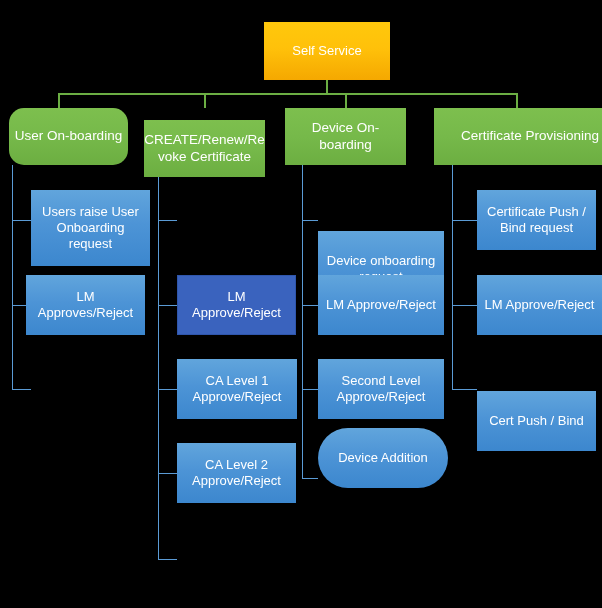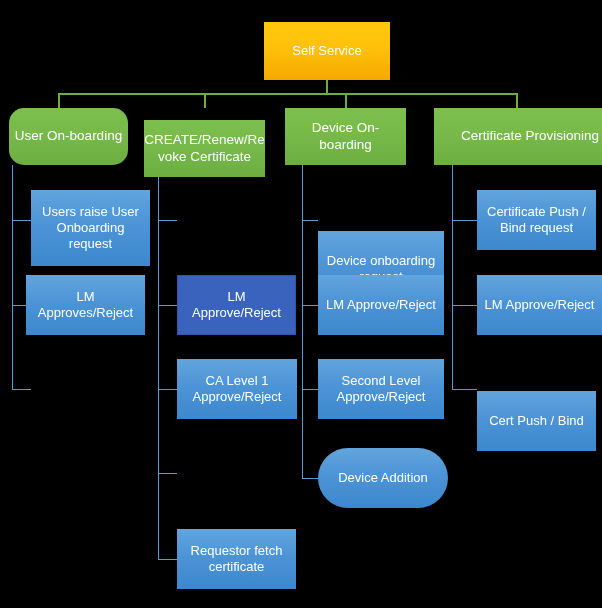--- a/index.html
+++ b/index.html
@@ -118,34 +118,34 @@
   <div class="node node-l2" style="left:26px; top:275px; width:119px; height:60px;">
     <span class="label">LM Approves/Reject</span>
   </div>
 
   <div class="node node-l2 highlight" style="left:177px; top:275px; width:119px; height:60px;">
     <span class="label">LM Approve/Reject</span>
   </div>
   <div class="node node-l2" style="left:177px; top:359px; width:120px; height:60px;">
     <span class="label">CA Level 1 Approve/Reject</span>
   </div>
-  <div class="node node-l2" style="left:177px; top:529px; width:119px; height:60px;">
-    <span class="label">Requestor fetch certificate</span>
+  <div class="node node-l2" style="left:177px; top:443px; width:119px; height:60px;">
+    <span class="label">CA Level 2 Approve/Reject</span>
   </div>
 
   <div class="node node-l2" style="left:318px; top:190px; width:126px; height:76px;margin-top:41px;">
     <span class="label">Device onboarding request</span>
   </div>
   <div class="node node-l2" style="left:318px; top:275px; width:126px; height:60px;">
     <span class="label">LM Approve/Reject</span>
   </div>
   <div class="node node-l2" style="left:318px; top:359px; width:126px; height:60px;">
     <span class="label">Second  Level Approve/Reject</span>
   </div>
-  <div class="node node-l2" style="left:318px; top:448px; width:130px; height:60px;border-radius:30px;">
+  <div class="node node-l2" style="left:318px; top:428px; width:130px; height:60px;border-radius:30px;">
     <span class="label">Device Addition</span>
   </div>
 
   <div class="node node-l2" style="left:477px; top:190px; width:119px; height:60px;">
     <span class="label">Certificate Push / Bind request</span>
   </div>
   <div class="node node-l2" style="left:477px; top:275px; width:125px; height:60px;">
     <span class="label">LM Approve/Reject</span>
   </div>
   <div class="node node-l2" style="left:477px; top:359px; width:119px; height:60px;margin-top:32px;">

